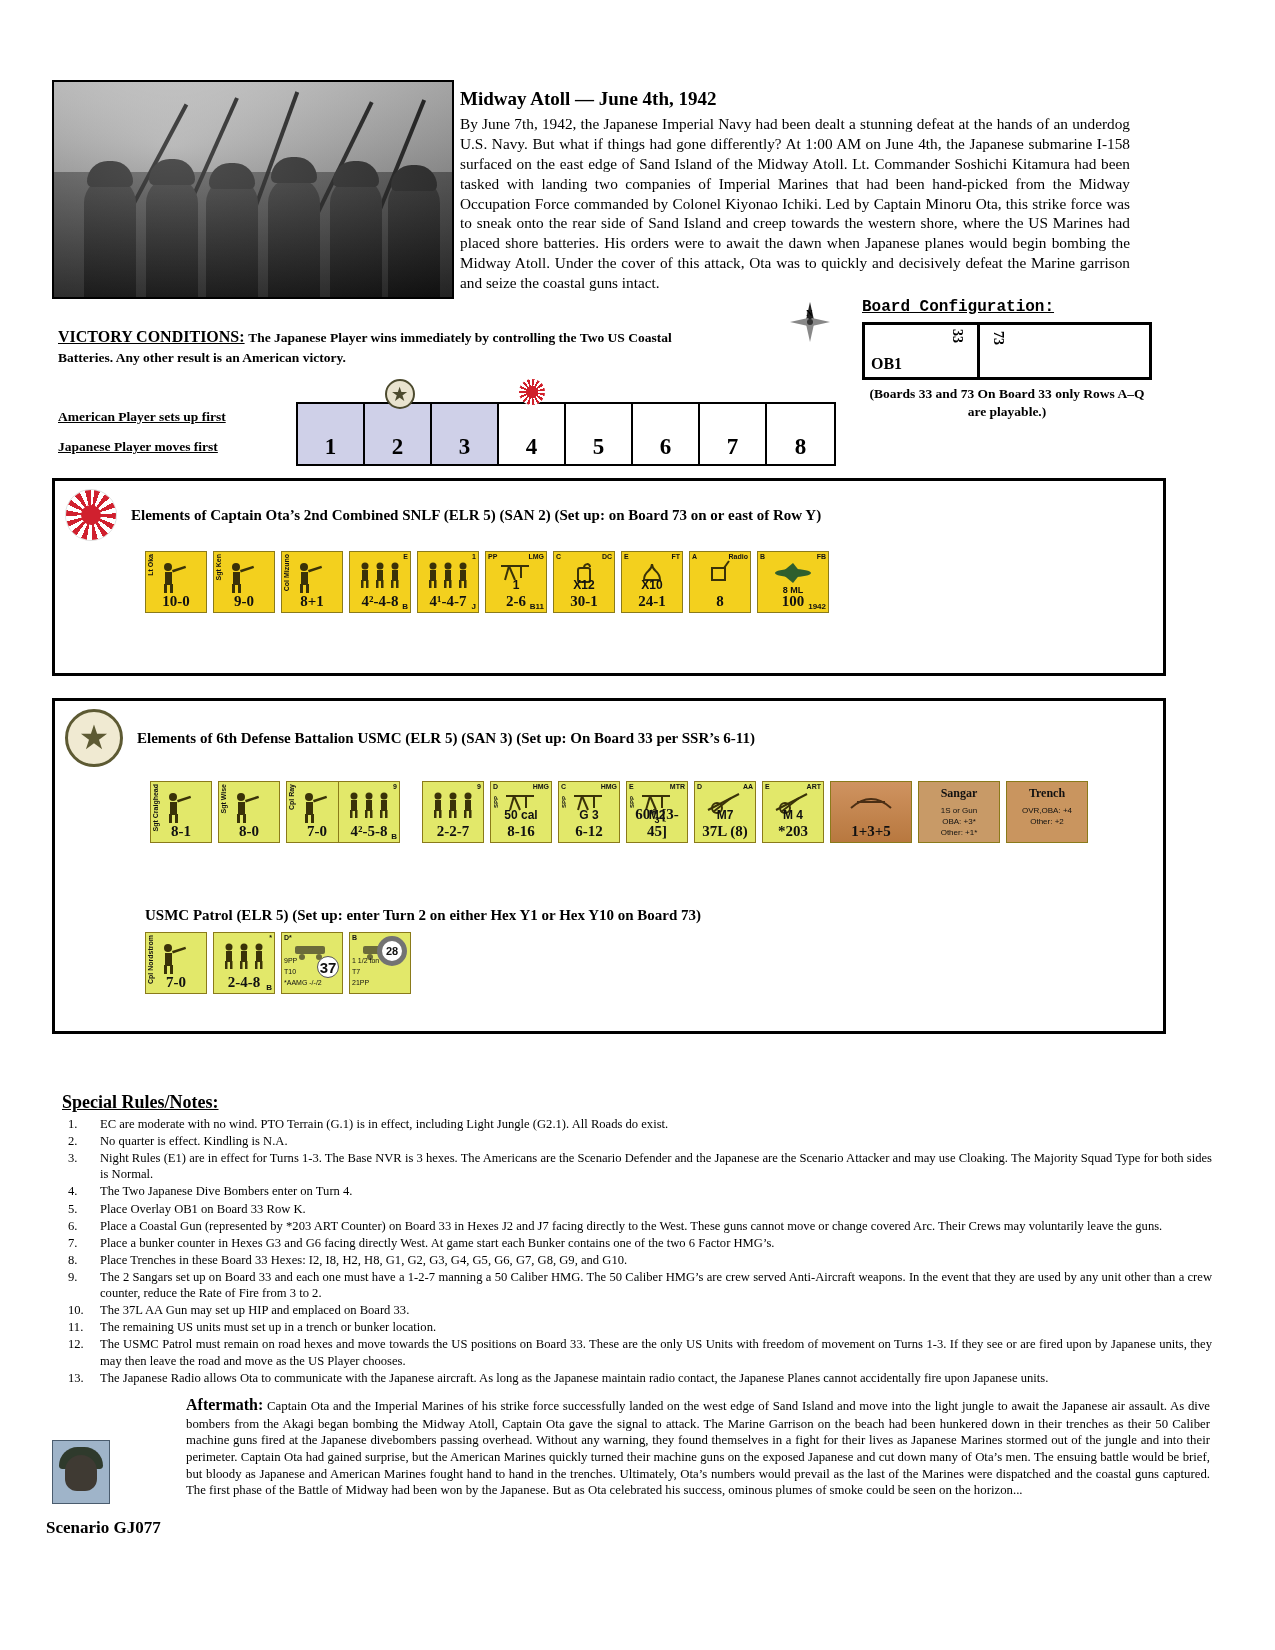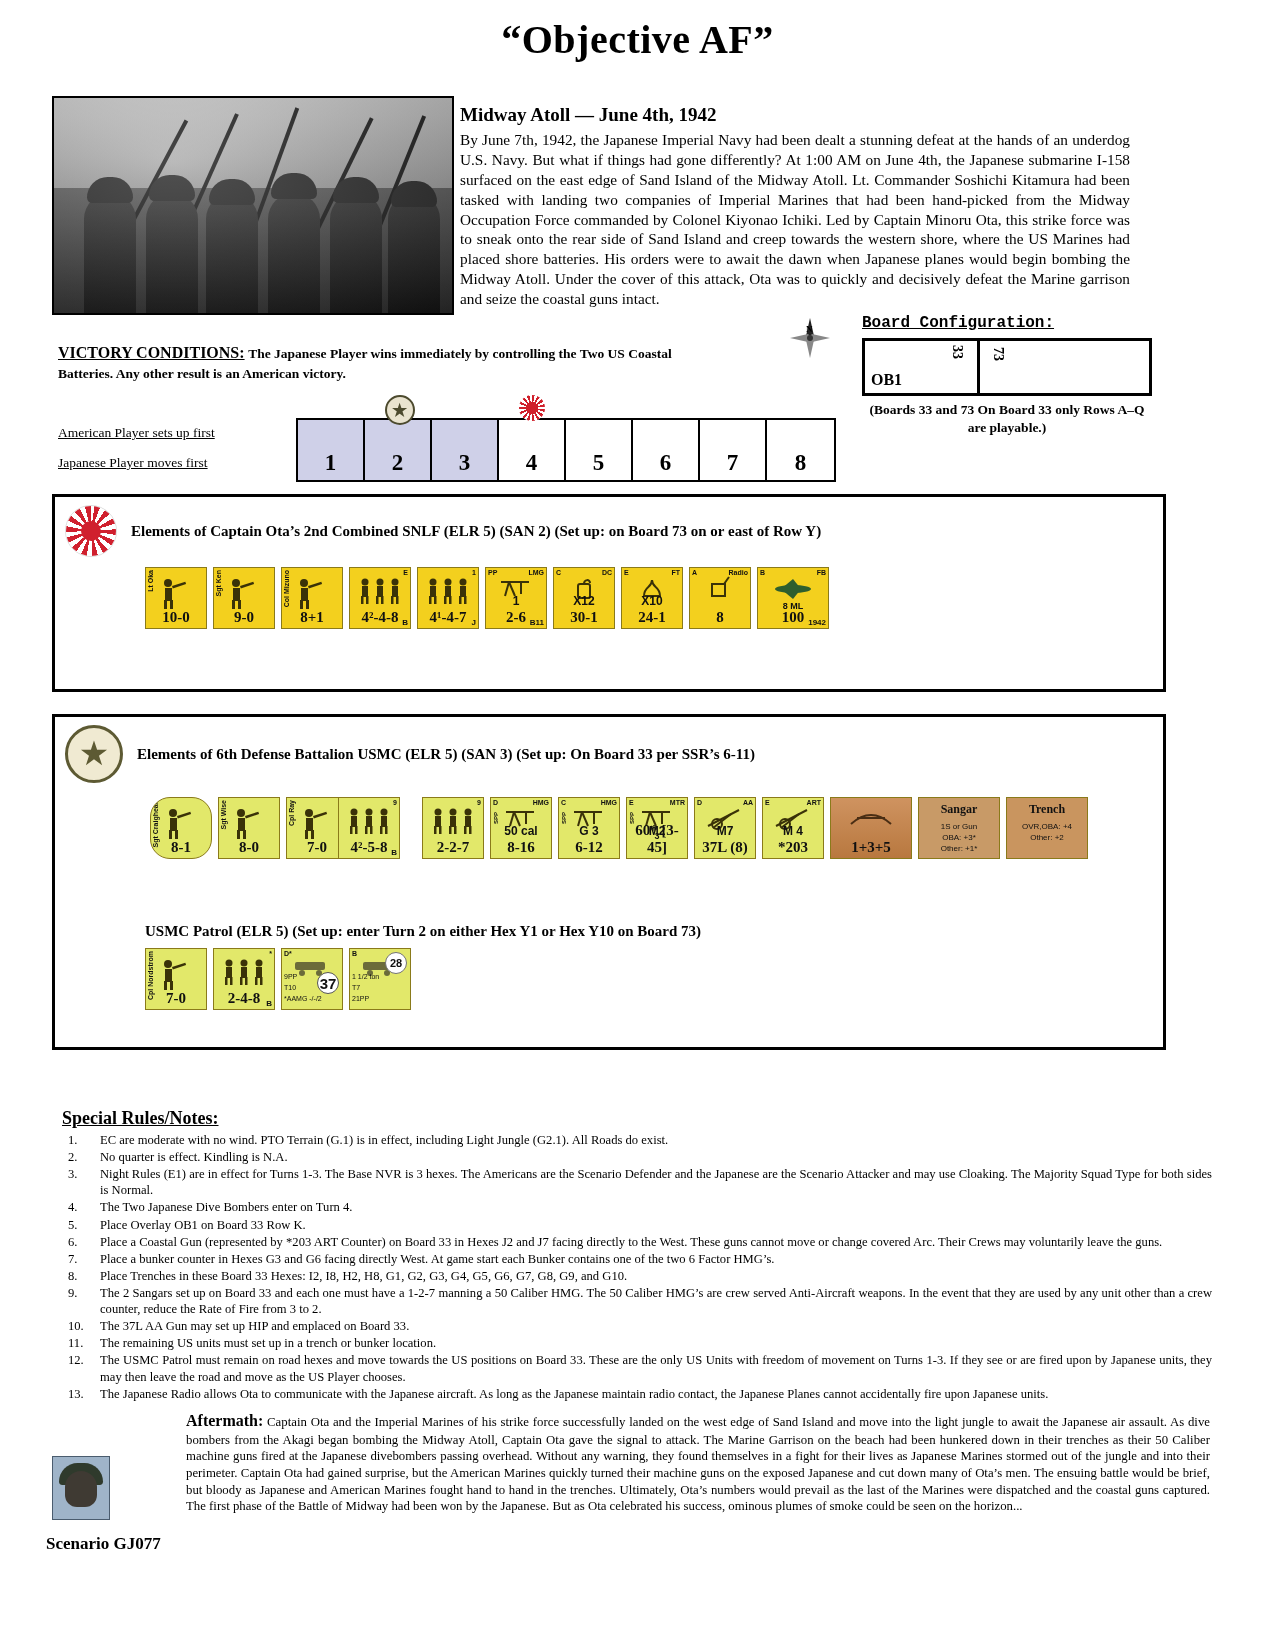--- a/index.html
+++ b/index.html
@@ -83,21 +83,21 @@
   .boardcfg .vert{
     position:absolute;font-size:14px;font-weight:bold;
     writing-mode:vertical-rl;
   }
   .boardcfg .v33{right:12px;top:4px;}
   .boardcfg .v73{left:10px;top:6px;}
   .boardcfg .note{margin-top:5px;font-size:13.5px;font-weight:bold;text-align:center;line-height:1.3;}
 
   
   .turntrack{position:absolute;left:58px;top:402px;}
-  .tt-labels{position:absolute;left:0;top:0;width:230px;font-size:13.5px;font-weight:normal;}
+  .tt-labels{position:absolute;left:0;top:0;width:230px;font-size:13.5px;font-weight:bold;}
   .tt-labels div{height:30px;line-height:30px;text-decoration:underline;white-space:nowrap;}
   .tt-boxes{position:absolute;left:238px;top:0;display:flex;border:2px solid #000;}
   .tt-boxes .cell{
     width:67px;height:60px;border-right:2px solid #000;
     position:relative;display:flex;align-items:flex-end;justify-content:center;
     font-size:23px;font-weight:bold;padding-bottom:4px;box-sizing:border-box;
   }
   .tt-boxes .cell:last-child{border-right:none;}
   .tt-boxes .cell.shade{background:#cfd0e8;}
   .tt-boxes .marker{
@@ -194,21 +194,20 @@
     background:#9fb4c9;border:1px solid #4a5c6e;overflow:hidden;
   }
   .avatar .head{position:absolute;left:12px;top:14px;width:32px;height:36px;border-radius:16px 16px 12px 12px;background:#3f3a33;}
   .avatar .helm{position:absolute;left:6px;top:6px;width:44px;height:22px;border-radius:22px 22px 4px 4px;background:#2f3a2c;}
 </style>
 </head>
 <body>
 
 <div class="page">
 
-  <div class="title">“Objective AF”</div>
 
   <div class="photo">
     <div class="sky"></div>
     <div class="ground"></div>
     <div class="rifle" style="left:60px;bottom:60px;transform:rotate(28deg);"></div>
     <div class="rifle" style="left:120px;bottom:62px;transform:rotate(24deg);"></div>
     <div class="rifle" style="left:190px;bottom:64px;transform:rotate(20deg);"></div>
     <div class="rifle" style="left:250px;bottom:60px;transform:rotate(26deg);"></div>
     <div class="rifle" style="left:312px;bottom:58px;transform:rotate(22deg);"></div>
     <div class="soldier" style="left:30px;"></div>
@@ -474,21 +473,21 @@
   </div>
 
   <div class="panel" style="left:52px;top:698px;width:1108px;height:330px;">
     <div class="hdr">
       <div class="usroundel">
           <div class="st">★</div>
         </div>
       <div class="ttl">Elements of 6th Defense Battalion USMC (ELR 5) (SAN 3) (Set up: On Board 33 per SSR’s 6-11)</div>
     </div>
     <div class="ctrow" id="us-counters" style="margin-top:14px;">
-        <div class="ctr us" style="left: 95px; border-radius: 20px;">
+        <div class="ctr us" style="left: 95px;">
           <div class="fig">
             <svg width="40" height="34" viewBox="0 0 40 34">
               <g fill="#3a3208">
                 <circle cx="12" cy="7" r="4"></circle>
                 <rect x="9" y="12" width="7" height="13"></rect>
                 <rect x="8" y="24" width="3" height="9"></rect>
                 <rect x="14" y="24" width="3" height="9"></rect>
                 <rect x="16" y="10" width="14" height="2.5" transform="rotate(-18 16 10)"></rect>
               </g>
             </svg>
@@ -736,21 +735,21 @@
           <div class="fig">
             <svg width="40" height="20" viewBox="0 0 40 20">
               <g fill="#6b6b3a">
                 <rect x="3" y="5" width="30" height="8" rx="2"></rect>
                 <circle cx="10" cy="16" r="3"></circle>
                 <circle cx="27" cy="16" r="3"></circle>
               </g>
             </svg>
           </div>
           <div class="tl">B</div>
-          <div style="position:absolute;right:3px;top:3px;width:20px;height:20px;border-radius:50%;background:#fff;border:1px solid #737373;font-size:11px;font-weight:bold;display:flex;align-items:center;justify-content:center;">28</div>
+          <div style="position:absolute;right:3px;top:3px;width:20px;height:20px;border-radius:50%;background:#fff;border:5px solid #737373;font-size:11px;font-weight:bold;display:flex;align-items:center;justify-content:center;">28</div>
           <div style="position:absolute;left:2px;top:24px;font-size:7px;">1 1/2 ton</div>
           <div style="position:absolute;left:2px;top:35px;font-size:7px;">T7</div>
           <div style="position:absolute;left:2px;top:46px;font-size:7px;">21PP</div>
         </div>
       </div>
   </div>
 
   <div class="special">
     <h3>Special Rules/Notes:</h3>
     <ol id="rules-list">

